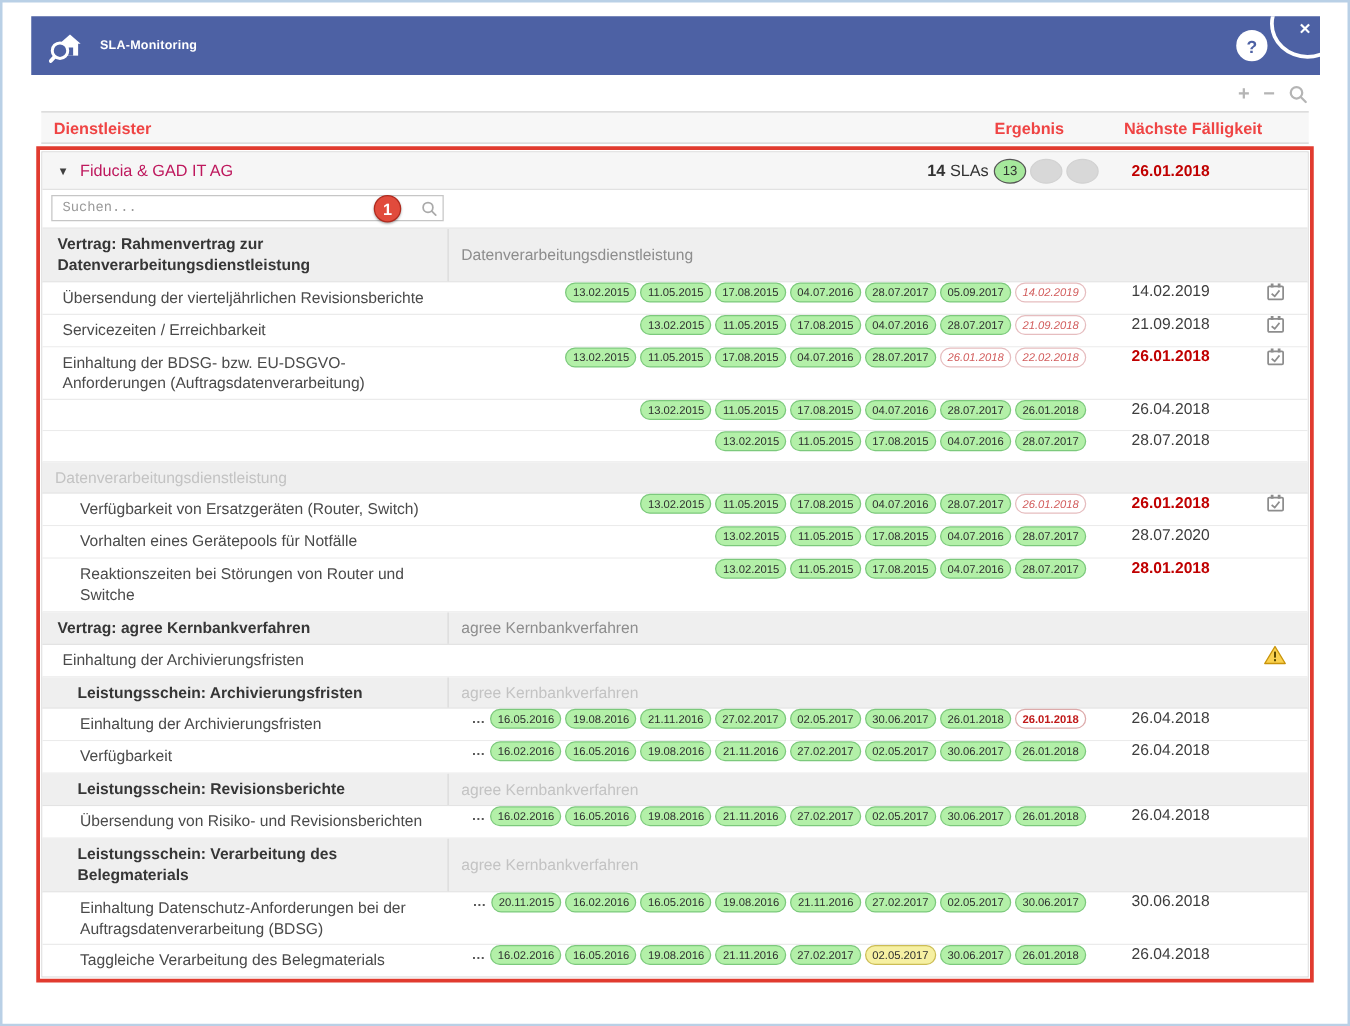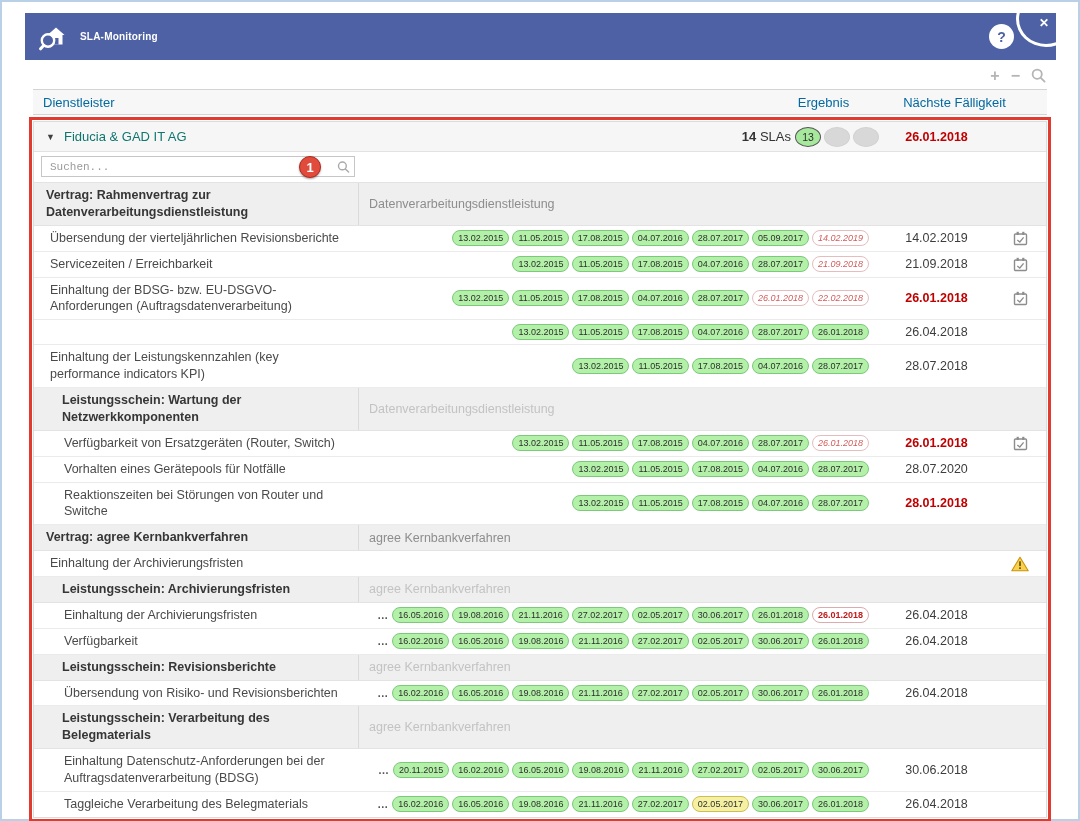--- a/index.html
+++ b/index.html
@@ -21,32 +21,32 @@
              font-size:12px;font-weight:bold;cursor:pointer;padding:0;font-family:inherit}
 
   
   .toolbar{display:flex;justify-content:flex-end;align-items:center;gap:11px;margin:7px 32px 5px 0;height:17px}
   .tbtn{font-size:16px;font-weight:bold;color:#b5b5b5;cursor:pointer;line-height:1}
   .tbtn svg{display:block}
 
   
   .table{margin:0 31px}
   .thead{display:flex;align-items:center;background:#f7f7f7;border-top:1px solid #d4d4d4;
-         border-bottom:1px solid #d4d4d4;height:24px;font-weight:normal;font-size:13px;color:#0369a1}
+         border-bottom:1px solid #d4d4d4;height:24px;font-weight:bold;font-size:13px;color:#ef4444}
   .th-provider{flex:1;padding-left:10px}
   .th-result{width:158px;text-align:center;padding-left:45px;box-sizing:border-box}
   .th-due{width:167px;text-align:center;padding-right:18px;box-sizing:border-box}
 
   
   .group{border:1px solid #dcdcdc;background:#fff;font-size:12.5px;color:#4a4a4a;margin-top:6px}
   .group.annotated{outline:3px solid #e13b2f;outline-offset:1px}
   .group-header{display:flex;align-items:center;min-height:29px;background:#f6f6f6;cursor:pointer}
   .group.expanded .group-header{border-bottom:1px solid #e2e2e2}
   .expand{width:13px;margin-left:12px;font-size:9px;color:#3f3f3f;cursor:pointer}
-  .gname{margin-left:5px;font-size:13px;color:#0f766e;flex:1}
+  .gname{margin-left:5px;font-size:13px;color:#be185d;flex:1}
   .gcount{width:70px;text-align:right;font-size:13px;color:#333;white-space:nowrap}
   .gcount b{font-weight:bold}
   .gbadges{width:88px;display:flex;gap:3px;padding-left:4px;box-sizing:border-box}
   .badge{width:40px;height:20px;border-radius:50%;display:flex;align-items:center;justify-content:center;
          font-size:10.5px;color:#2e2e2e;box-sizing:border-box}
   .badge-green{background:#a6e89c;border:1px solid #565656}
   .badge-gray{background:#d8d8d8;border:1px solid #d2d2d2}
   .gdue{width:115px;text-align:center;font-size:12.5px}
   .gicon{width:52px}
   .due-overdue{color:#c00000;font-weight:bold}
@@ -63,21 +63,21 @@
               font-size:13px;display:flex;align-items:center;justify-content:center;box-shadow:0 1px 2px rgba(0,0,0,.35);box-sizing:border-box}
 
   
   .section-row{display:flex;background:#efefef;border-bottom:1px solid #e3e3e3;min-height:24px;align-items:stretch}
   .section-title{width:325px;box-sizing:border-box;font-weight:bold;color:#363636;font-size:12.5px;
                  padding:4px 10px 4px 12px;border-right:1px solid #dadada;display:flex;align-items:center;line-height:1.35}
   .section-row.schein .section-title{padding-left:28px}
   .section-desc{flex:1;padding-left:10px;color:#8d8d8d;font-size:12.5px;display:flex;align-items:center}
   .section-row.schein .section-desc{color:#c3c3c3}
 
-  .sla-row{display:flex;align-items:center;border-bottom:1px solid #ebebeb;min-height:24px;background:#fff}
+  .sla-row{display:flex;align-items:flex-start;border-bottom:1px solid #ebebeb;min-height:24px;background:#fff}
   .sla-row:last-child{border-bottom:none}
   .sla-label{width:325px;box-sizing:border-box;padding:4px 8px 4px 16px;line-height:1.35;color:#4a4a4a}
   .sla-row.level2 .sla-label{padding-left:30px}
   .pills{flex:1;display:flex;justify-content:flex-end;align-items:center;padding-right:10px;white-space:nowrap}
   .ellipsis{font-weight:bold;color:#555;margin-right:1px;font-size:11px}
   .pill{font-size:9px;padding:2px 5px;border-radius:9px;margin-left:3px;color:#2f2f2f;cursor:pointer}
   .pill-passed{background:#b3f0a8;border:1px solid #7cc97c}
   .pill-upcoming{background:#fff;border:1px solid #e6bdbf;color:#d25c5c;font-style:italic}
   .pill-overdue{background:#fff;border:1px solid #ddabab;color:#c01919;font-weight:bold}
   .pill-warning{background:#f6f0a2;border:1px solid #ccbd55}
@@ -218,33 +218,31 @@
               <span class="pill pill-passed">11.05.2015</span>
               <span class="pill pill-passed">17.08.2015</span>
               <span class="pill pill-passed">04.07.2016</span>
               <span class="pill pill-passed">28.07.2017</span>
               <span class="pill pill-passed">26.01.2018</span>
             </span>
             <span class="sla-due due-normal">26.04.2018</span>
             <span class="sla-icon"></span>
           </div>
           <div class="sla-row level1">
-            <span class="sla-label">Einhaltung der Leistungskennzahlen (key performance indicators KPI)</span>
             <span class="pills">
               <span class="pill pill-passed">13.02.2015</span>
               <span class="pill pill-passed">11.05.2015</span>
               <span class="pill pill-passed">17.08.2015</span>
               <span class="pill pill-passed">04.07.2016</span>
               <span class="pill pill-passed">28.07.2017</span>
             </span>
             <span class="sla-due due-normal">28.07.2018</span>
             <span class="sla-icon"></span>
           </div>
           <div class="section-row schein">
-            <span class="section-title">Leistungsschein: Wartung der Netzwerkkomponenten</span>
             <span class="section-desc">Datenverarbeitungsdienstleistung</span>
           </div>
           <div class="sla-row level2">
             <span class="sla-label">Verfügbarkeit von Ersatzgeräten (Router, Switch)</span>
             <span class="pills">
               <span class="pill pill-passed">13.02.2015</span>
               <span class="pill pill-passed">11.05.2015</span>
               <span class="pill pill-passed">17.08.2015</span>
               <span class="pill pill-passed">04.07.2016</span>
               <span class="pill pill-passed">28.07.2017</span>

